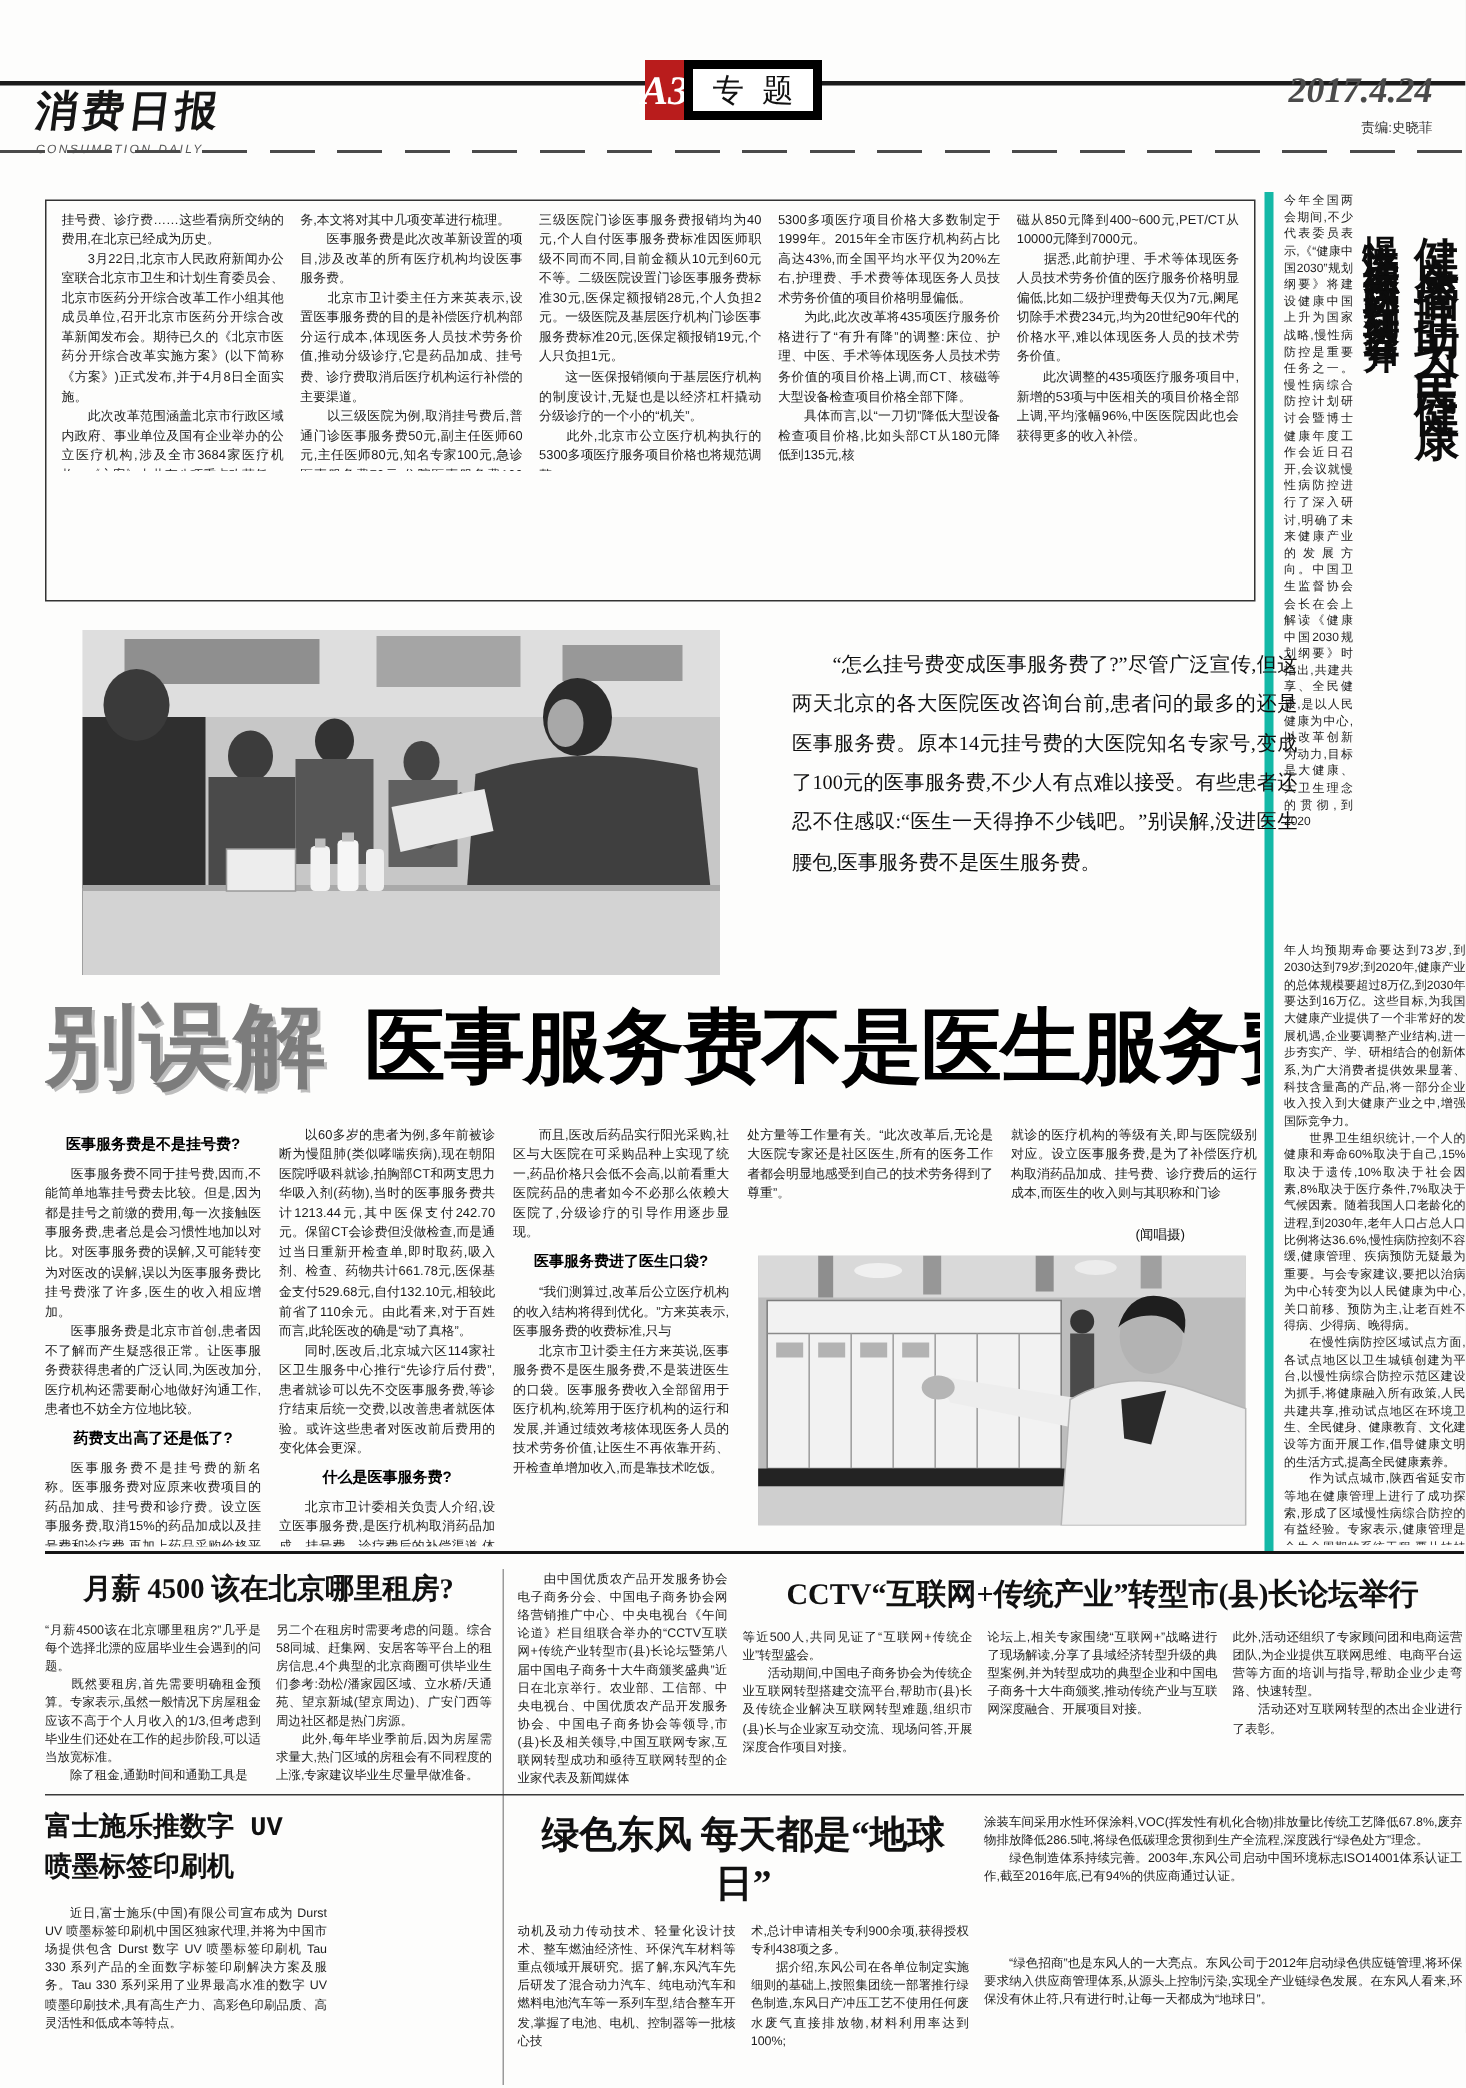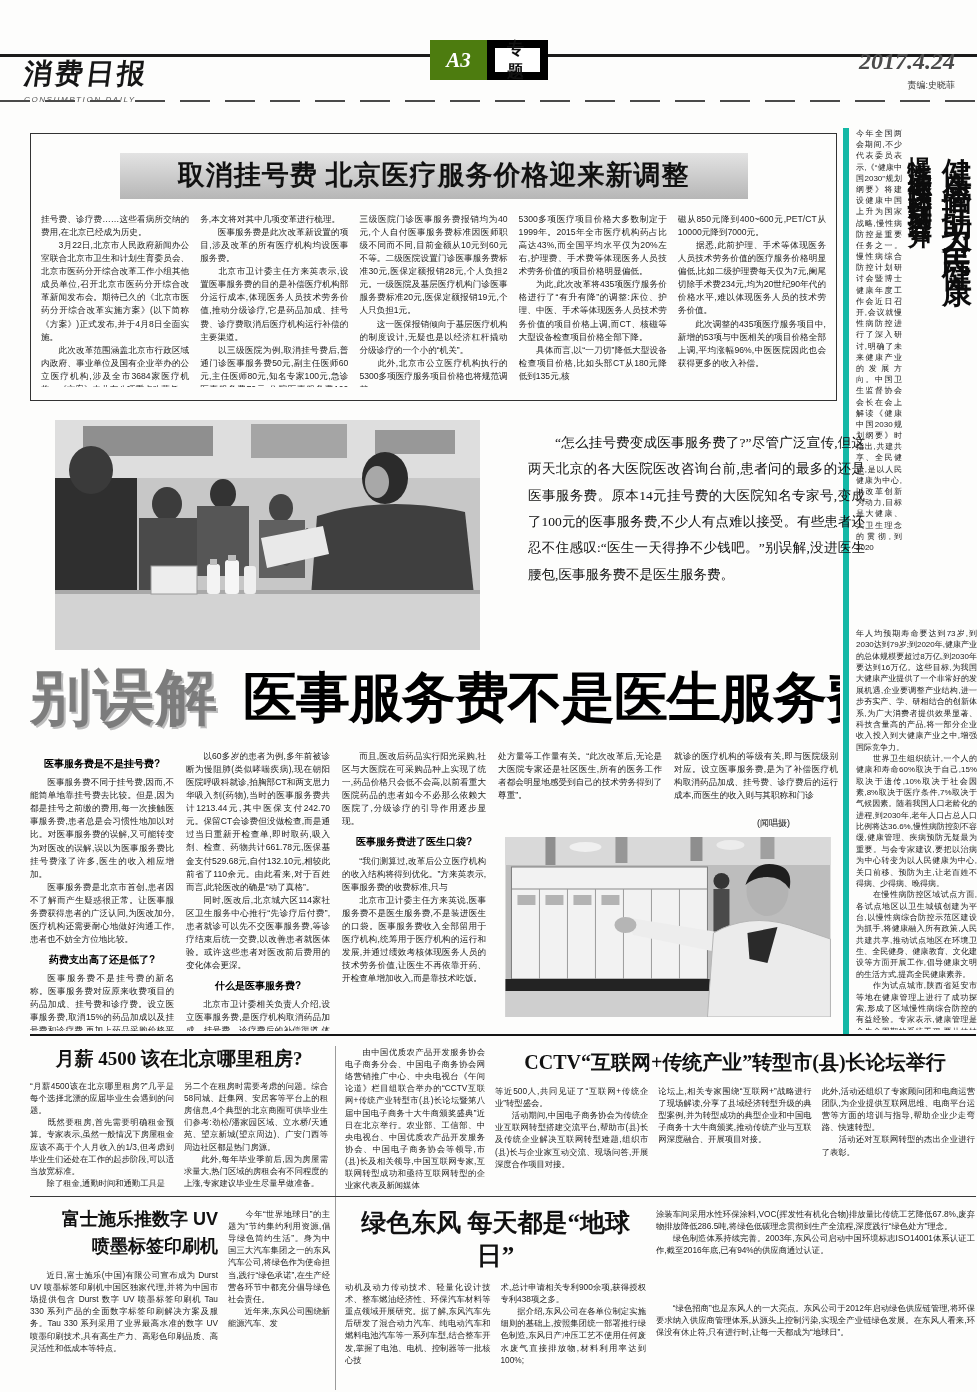--- a/index.html
+++ b/index.html
@@ -5,22 +5,22 @@
   * { margin:0; padding:0; box-sizing:border-box; }
   body { background:#e8e8e8; font-family:"Liberation Sans","DejaVu Sans",sans-serif; }
   .page { position:relative; width:977px; height:1392px; background:#fdfdfc; color:#111; margin:0 auto; overflow:hidden; }
 
   
   .mast-rule { position:absolute; top:54px; left:0; width:977px; height:3px; background:#1b1b1b; }
   .logo { position:absolute; left:24px; top:55px; width:170px; }
   .logo-zh { font-family:"Liberation Serif",serif; font-size:28px; font-weight:bold; letter-spacing:3px; transform:skewX(-7deg); display:inline-block; color:#161616; }
   .logo-en { font-size:8px; color:#555; letter-spacing:1.6px; font-style:italic; margin-top:2px; }
   .pagebox { position:absolute; left:430px; top:40px; width:118px; height:40px; display:flex; background:#fff; }
-  .pagebox-a3 { width:57px; background:#4d7c0f; color:#fff; font-size:21px; font-weight:bold; font-style:italic; display:flex; align-items:center; justify-content:center; font-family:"Liberation Serif",serif; }
-  .pagebox-sec { flex:1; border:8px solid #000000; display:flex; align-items:center; justify-content:center; font-size:17px; font-weight:bold; letter-spacing:12px; padding-left:12px; }
+  .pagebox-a3 { width:26px; background:#b91c1c; color:#fff; font-size:27px; font-weight:bold; font-style:italic; display:flex; align-items:center; justify-content:center; font-family:"Liberation Serif",serif; }
+  .pagebox-sec { flex:1; border:6px solid #000000; display:flex; align-items:center; justify-content:center; font-size:21px; font-weight:normal; letter-spacing:12px; padding-left:12px; }
   .datebox { position:absolute; right:22px; top:48px; text-align:right; }
   .date-main { font-size:24px; font-weight:bold; font-style:italic; color:#4b4b4b; font-family:"Liberation Serif",serif;margin-left:20px; }
   .editor { font-size:9px; color:#333; margin-top:4px; }
   .dash-rule { position:absolute; top:100px; left:0; width:977px; height:2px;
     background:repeating-linear-gradient(90deg,#4a4a4a 0 30px,transparent 30px 45px); }
 
   
   .topbox { position:absolute; left:30px; top:133px; width:807px; height:268px; border:1px solid #333; }
   .tophead { margin:19px auto 8px; width:628px; background:linear-gradient(180deg,#e3e3e3,#b6b6b6);
     text-align:center; font-size:27px; font-weight:bold; font-family:"Liberation Serif",serif; padding:4px 0 6px; letter-spacing:1px; }
@@ -61,21 +61,21 @@
   .rent { position:absolute; left:30px; top:1046px; width:298px; }
   .rent-head { font-size:19px; font-weight:bold; font-family:"Liberation Serif",serif; text-align:center; margin-bottom:8px; }
   .rent-cols { display:flex; gap:10px; height:116px; overflow:hidden; }
   .cctv { position:absolute; left:345px; top:1046px; width:630px; display:flex; gap:10px; height:148px; overflow:hidden; }
   .cctv-c1 { width:140px; flex:none; }
   .cctv-right { flex:1; }
   .cctv-head { font-size:20px; font-weight:bold; font-family:"Liberation Serif",serif; text-align:center; margin:3px 0 9px; }
   .cctv-cols { display:flex; gap:10px; height:102px; overflow:hidden; }
   .rule-b2 { position:absolute; left:30px; top:1196px; width:946px; height:1px; background:#3a3a3a; }
   .fuji { position:absolute; left:30px; top:1206px; width:188px; }
-  .fuji-head { font-size:18px; font-weight:bold; font-family:Liberation Sans, sans-serif; text-align:right; line-height:1.5; }
+  .fuji-head { font-size:18px; font-weight:bold; font-family:Liberation Mono, monospace; text-align:left; line-height:1.5; }
   .fuji-body { margin-top:9px; font-size:8.3px; line-height:1.46; text-align:justify; height:118px; overflow:hidden; text-indent:2em; color:#1d1d1d; }
   .green-c1 { position:absolute; left:228px; top:1208px; width:102px; height:178px; font-size:8.3px; line-height:1.46; text-align:justify; white-space:pre-line; overflow:hidden; color:#1d1d1d; }
   .green-mid { position:absolute; left:345px; top:1206px; width:301px; }
   .green-head { font-size:25px; font-weight:bold; font-family:"Liberation Serif",serif; text-align:center; margin-bottom:9px; }
   .green-cols { display:flex; gap:10px; height:142px; overflow:hidden; }
   .green-right { position:absolute; left:656px; top:1208px; width:319px; display:flex; gap:10px; height:178px; overflow:hidden;flex-direction:column; }
 </style>
 </head>
 <body>
 
@@ -90,21 +90,20 @@
     <div class="pagebox-a3">A3</div>
     <div class="pagebox-sec">专题</div>
   </div>
   <div class="datebox">
     <div class="date-main">2017.4.24</div>
     <div class="editor">责编:史晓菲</div>
   </div>
   <div class="dash-rule"></div>
 
   <div class="topbox">
-    <div class="tophead">取消挂号费 北京医疗服务价格迎来新调整</div>
     <div class="topcols">
       <div class="tcol">挂号费、诊疗费……这些看病所交纳的费用,在北京已经成为历史。
 　　3月22日,北京市人民政府新闻办公室联合北京市卫生和计划生育委员会、北京市医药分开综合改革工作小组其他成员单位,召开北京市医药分开综合改革新闻发布会。期待已久的《北京市医药分开综合改革实施方案》(以下简称《方案》)正式发布,并于4月8日全面实施。
 　　此次改革范围涵盖北京市行政区域内政府、事业单位及国有企业举办的公立医疗机构,涉及全市3684家医疗机构。《方案》中共有八项重点改革任</div>
       <div class="tcol">务,本文将对其中几项变革进行梳理。
 　　医事服务费是此次改革新设置的项目,涉及改革的所有医疗机构均设医事服务费。
 　　北京市卫计委主任方来英表示,设置医事服务费的目的是补偿医疗机构部分运行成本,体现医务人员技术劳务价值,推动分级诊疗,它是药品加成、挂号费、诊疗费取消后医疗机构运行补偿的主要渠道。
 　　以三级医院为例,取消挂号费后,普通门诊医事服务费50元,副主任医师60元,主任医师80元,知名专家100元,急诊医事服务费70元,住院医事服务费100元/床/日。</div>
       <div class="tcol">三级医院门诊医事服务费报销均为40元,个人自付医事服务费标准因医师职级不同而不同,目前金额从10元到60元不等。二级医院设置门诊医事服务费标准30元,医保定额报销28元,个人负担2元。一级医院及基层医疗机构门诊医事服务费标准20元,医保定额报销19元,个人只负担1元。
 　　这一医保报销倾向于基层医疗机构的制度设计,无疑也是以经济杠杆撬动分级诊疗的一个小的“机关”。
@@ -261,22 +260,20 @@
   <div class="rule-b2"></div>
 
   <div class="fuji">
     <div class="fuji-head">
       <div>富士施乐推数字 UV</div>
       <div>喷墨标签印刷机</div>
     </div>
     <div class="fuji-body">近日,富士施乐(中国)有限公司宣布成为 Durst UV 喷墨标签印刷机中国区独家代理,并将为中国市场提供包含 Durst 数字 UV 喷墨标签印刷机 Tau 330 系列产品的全面数字标签印刷解决方案及服务。Tau 330 系列采用了业界最高水准的数字 UV 喷墨印刷技术,具有高生产力、高彩色印刷品质、高灵活性和低成本等特点。</div>
   </div>
 
-  <div class="green-c1">　　今年“世界地球日”的主题为“节约集约利用资源,倡导绿色简约生活”。身为中国三大汽车集团之一的东风汽车公司,将绿色作为使命担当,践行“绿色承诺”,在生产经营各环节中都充分倡导绿色社会责任。
-　　近年来,东风公司围绕新能源汽车、发</div>
 
   <div class="green-mid">
     <div class="green-head">绿色东风 每天都是“地球日”</div>
     <div class="green-cols">
       <div class="bcol">动机及动力传动技术、轻量化设计技术、整车燃油经济性、环保汽车材料等重点领域开展研究。据了解,东风汽车先后研发了混合动力汽车、纯电动汽车和燃料电池汽车等一系列车型,结合整车开发,掌握了电池、电机、控制器等一批核心技</div>
       <div class="bcol">术,总计申请相关专利900余项,获得授权专利438项之多。
 　　据介绍,东风公司在各单位制定实施细则的基础上,按照集团统一部署推行绿色制造,东风日产冲压工艺不使用任何废水废气直接排放物,材料利用率达到100%;</div>
     </div>
   </div>
 

